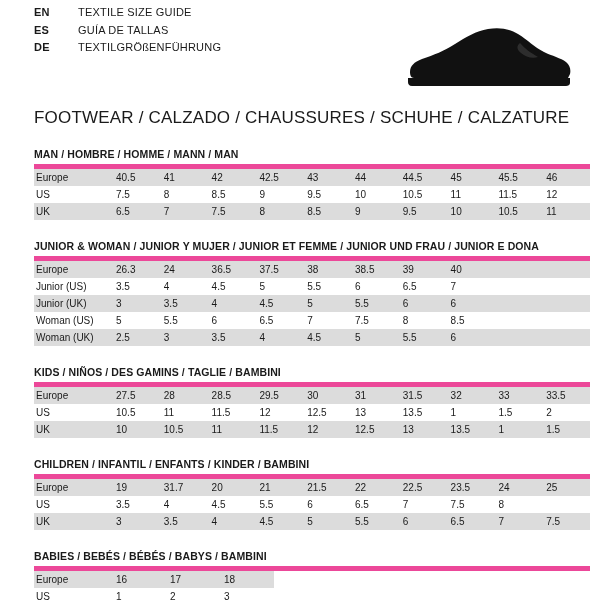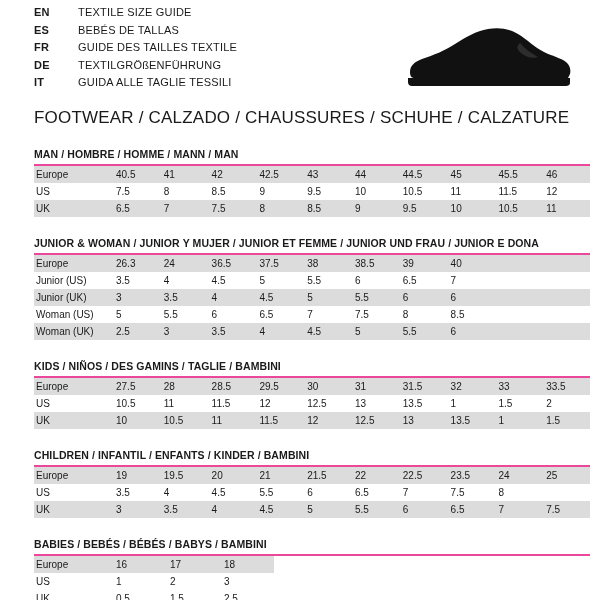--- a/index.html
+++ b/index.html
@@ -64,21 +64,21 @@
 
   
   .block {
     margin-top: 20px;
   }
   .block-title {
     font-size: 10.5px;
     font-weight: bold;
     letter-spacing: 0.1px;
     padding-bottom: 4px;
-    border-bottom: 2px solid #ec4899;
+    border-bottom: 5px solid #ec4899;
     margin-bottom: 0;
   }
   table.sizes {
     border-collapse: collapse;
     width: 100%;
     font-size: 10px;
     table-layout: fixed;
   }
   table.sizes td {
     height: 17px;
@@ -108,33 +108,25 @@
 
   <div class="header">
     <table class="lang-table">
       <tbody>
         <tr>
           <td class="lang-code">EN</td>
           <td class="lang-title">TEXTILE SIZE GUIDE</td>
         </tr>
         <tr>
           <td class="lang-code">ES</td>
-          <td class="lang-title">BEBÉS DE TALLAS</td>
-        </tr>
-        <tr>
-          <td class="lang-code">FR</td>
-          <td class="lang-title">GUIDE DES TAILLES TEXTILE</td>
+          <td class="lang-title">GUÍA DE TALLAS</td>
         </tr>
         <tr>
           <td class="lang-code">DE</td>
           <td class="lang-title">TEXTILGRÖßENFÜHRUNG</td>
-        </tr>
-        <tr>
-          <td class="lang-code">IT</td>
-          <td class="lang-title">GUIDA ALLE TAGLIE TESSILI</td>
         </tr>
       </tbody>
     </table>
 
     <svg class="shoe" viewBox="0 0 172 64">
       <path fill="#111111" d="M10,46 C10,40 14,36 22,33 C34,29 44,25 55,18 C66,11 76,5 88,3 C100,1 110,3 118,8 C128,14 134,21 144,26 C152,30 161,32 166,36 C170,39 171,44 170,48 L168,52 L14,52 C11,52 10,49 10,46 Z"></path>
       <path fill="#111111" d="M8,52 L170,52 L170,57 C170,59 168,60 166,60 L12,60 C9,60 8,58 8,56 Z"></path>
       <path fill="#ffffff" d="M120,17 C124,22 131,27 138,31 C132,33 126,31 121,27 C117,24 116,20 120,17 Z" opacity="0.12"></path>
     </svg>
   </div>
@@ -308,21 +300,21 @@
     </table>
   </div>
 
   <div class="block">
     <div class="block-title">CHILDREN / INFANTIL / ENFANTS / KINDER / BAMBINI</div>
     <table class="sizes">
       <tbody>
         <tr class="shaded">
           <td class="rowlabel">Europe</td>
           <td>19</td>
-          <td>19.5</td>
+          <td>31.7</td>
           <td>20</td>
           <td>21</td>
           <td>21.5</td>
           <td>22</td>
           <td>22.5</td>
           <td>23.5</td>
           <td>24</td>
           <td>25</td>
         </tr>
         <tr>

